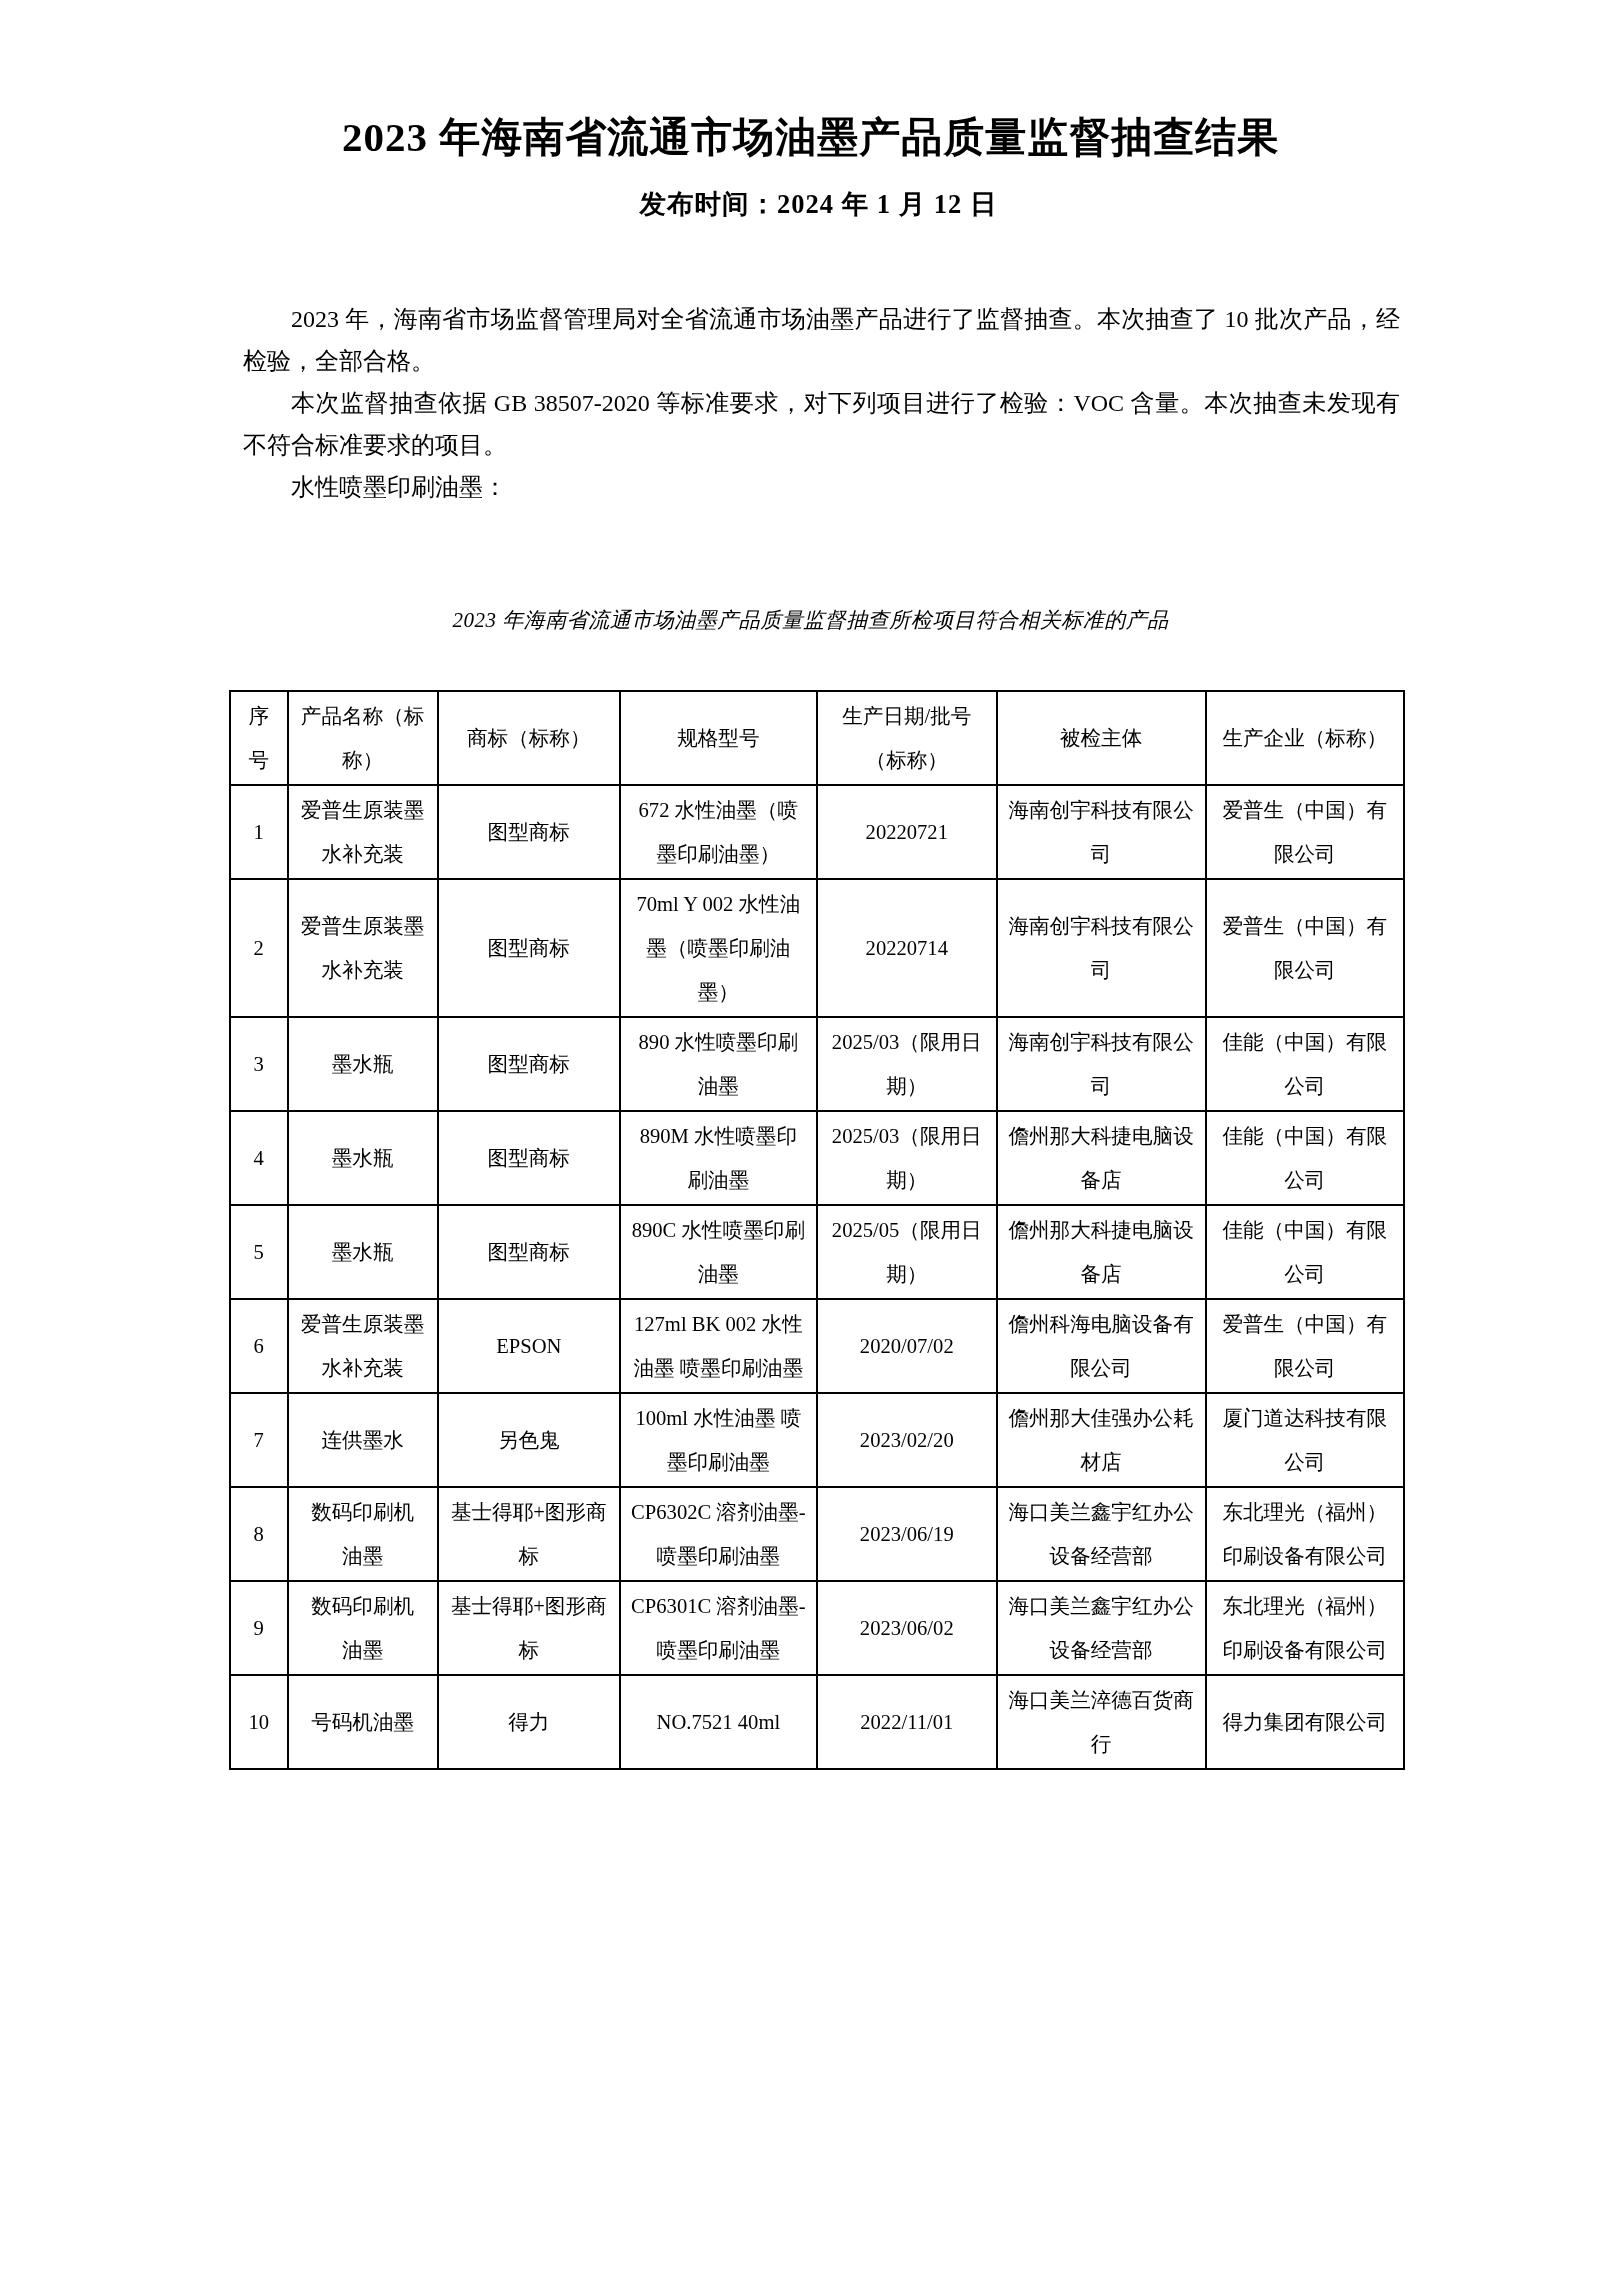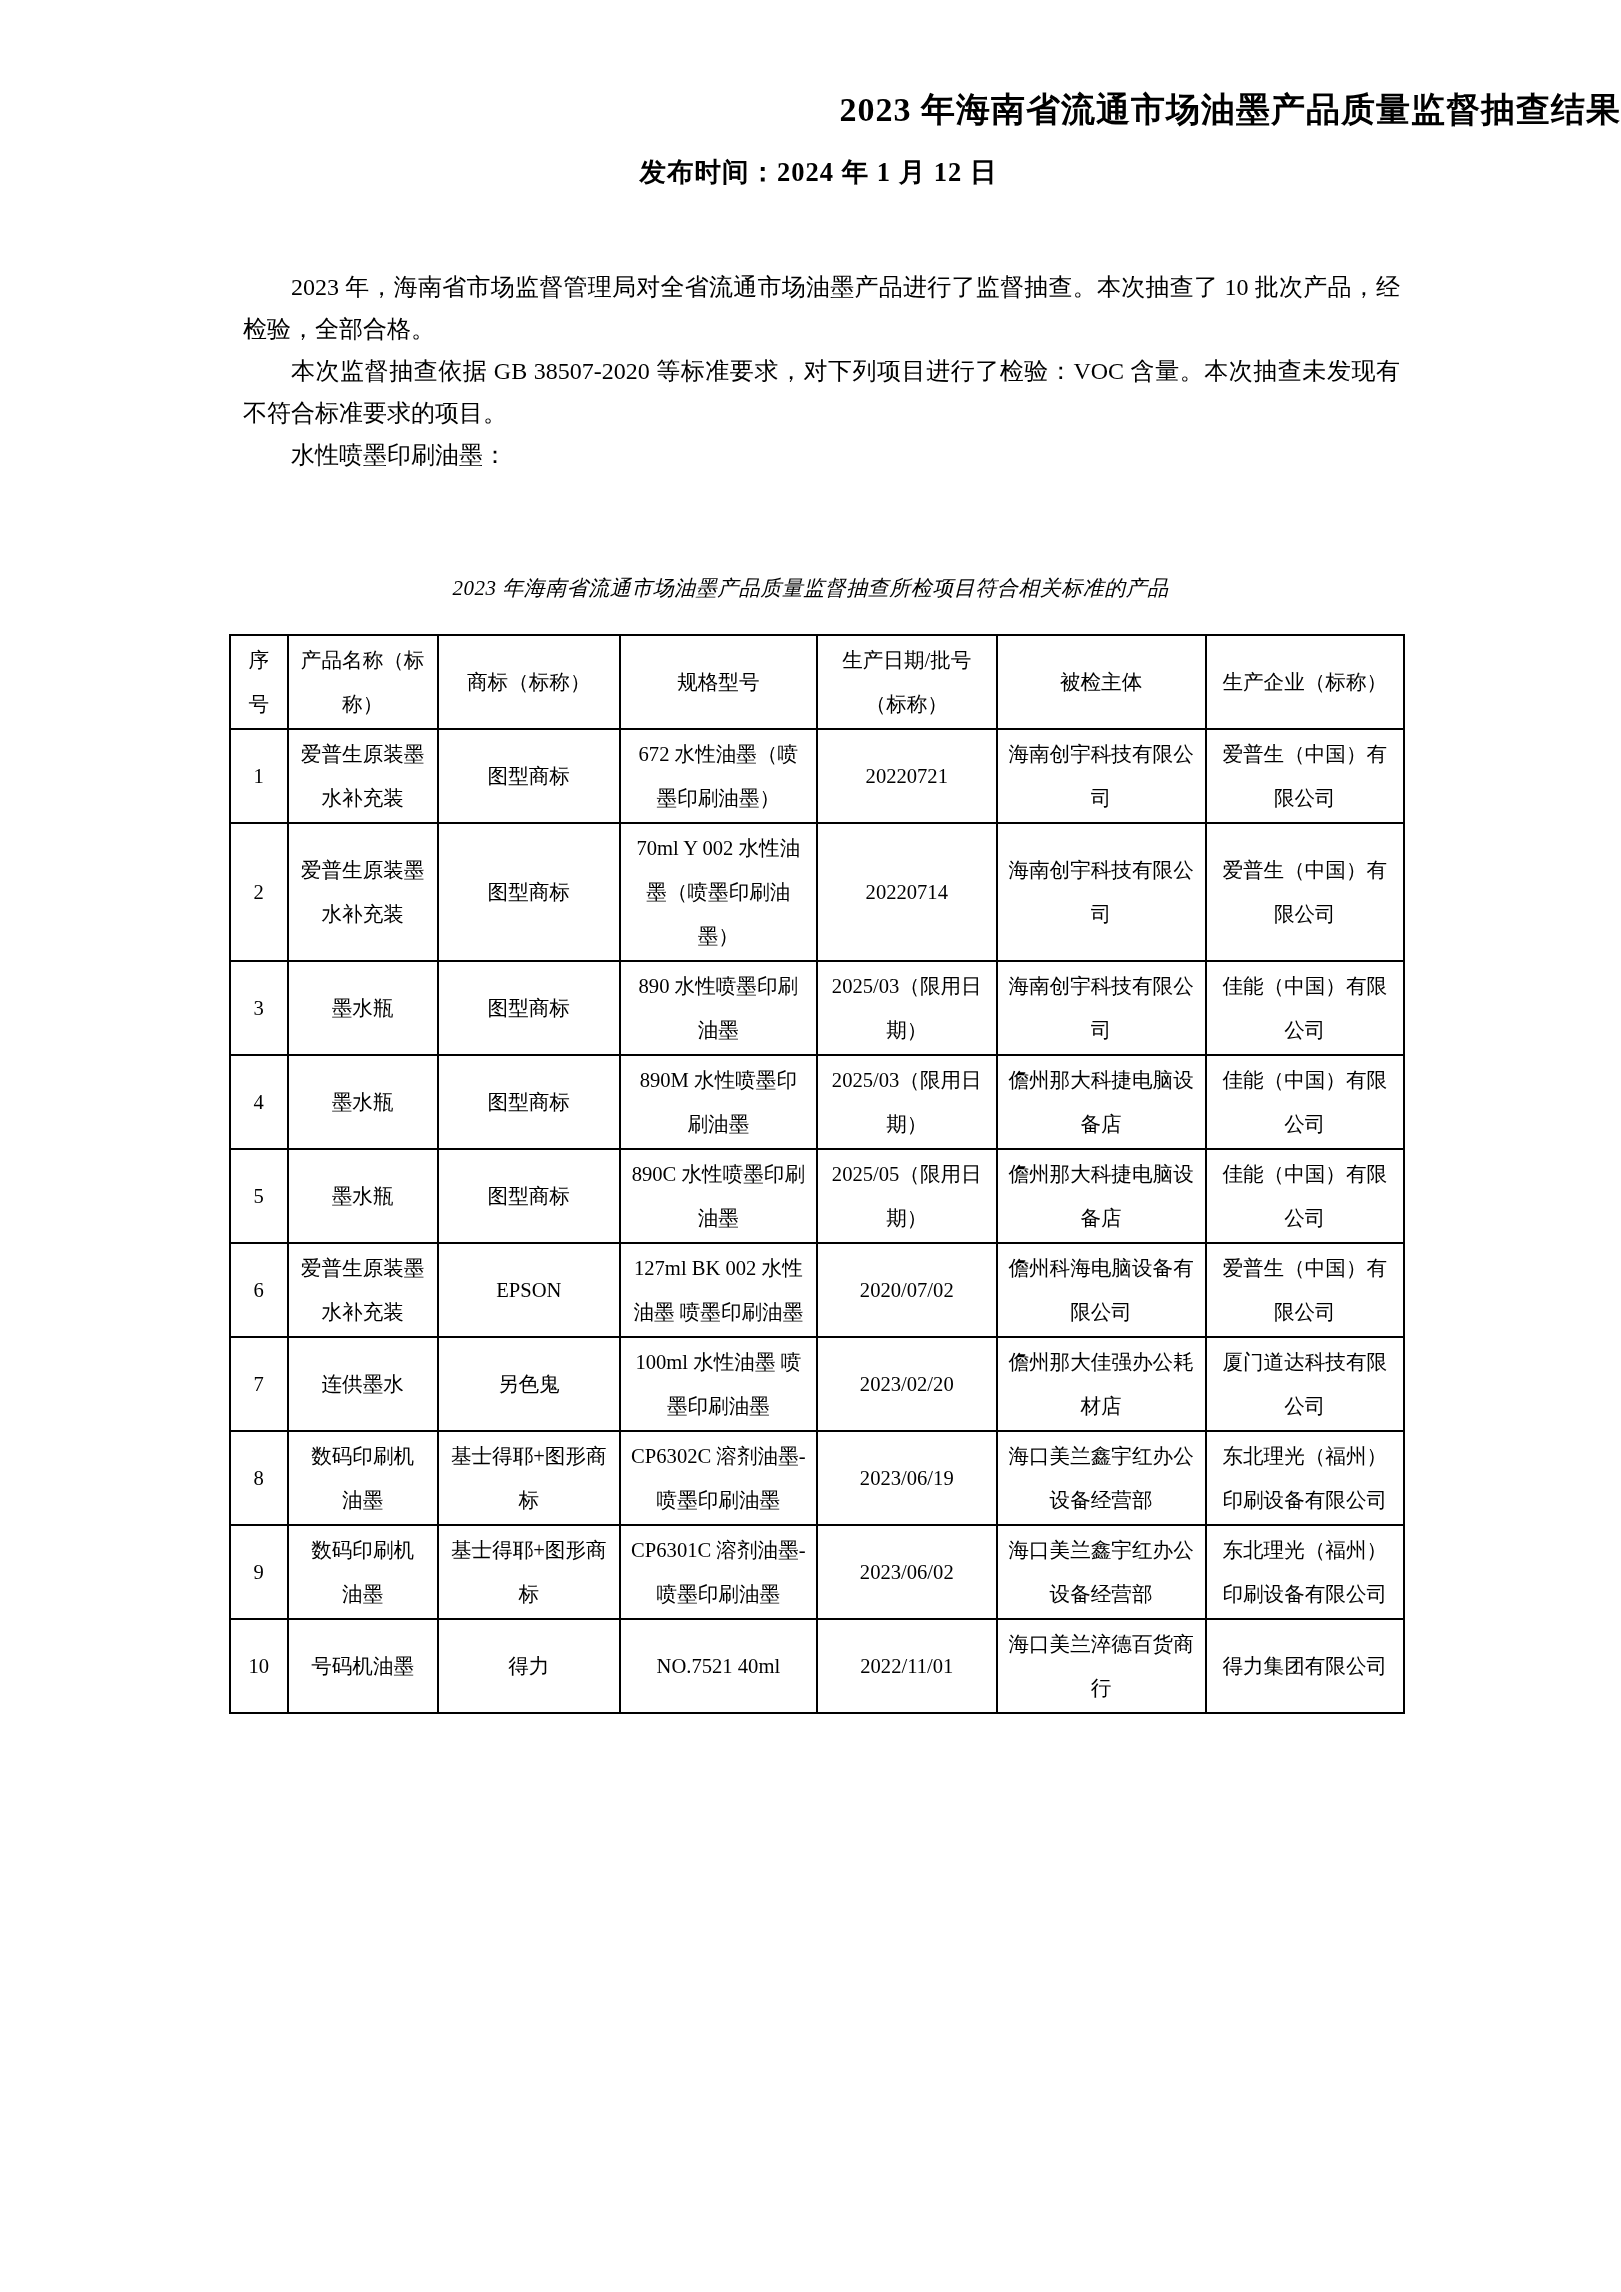--- a/index.html
+++ b/index.html
@@ -9,23 +9,23 @@
     color: #000000;
   }
   .page {
     position: relative;
     width: 1621px;
     height: 2293px;
     background: #ffffff;
     overflow: hidden;
   }
   .doc-title {
-    padding-top: 90px;
-    text-align: right;
-    font-size: 34px;
+    padding-top: 113px;
+    text-align: center;
+    font-size: 41px;
     font-weight: bold;
     letter-spacing: 1px;
     line-height: 1.2;
   }
   .publish-date {
     margin-top: 23.5px;
     text-align: center;
     font-size: 26.5px;
     font-weight: bold;
     letter-spacing: 1px;
@@ -44,21 +44,21 @@
     text-align: justify;
   }
   .table-caption {
     margin-top: 98px;
     text-align: center;
     font-size: 21px;
     letter-spacing: 0.5px;
     font-style: italic;
   }
   table.results {
-    margin-top: 32px;
+    margin-top: 56px;
     margin-left: 229px;
     width: 1176px;
     border-collapse: collapse;
     table-layout: fixed;
     border: 2.9px solid #000;
     font-size: 20.6px;
   }
   table.results th, table.results td {
     border-left: 2px solid #000;
     border-right: 2px solid #000;

